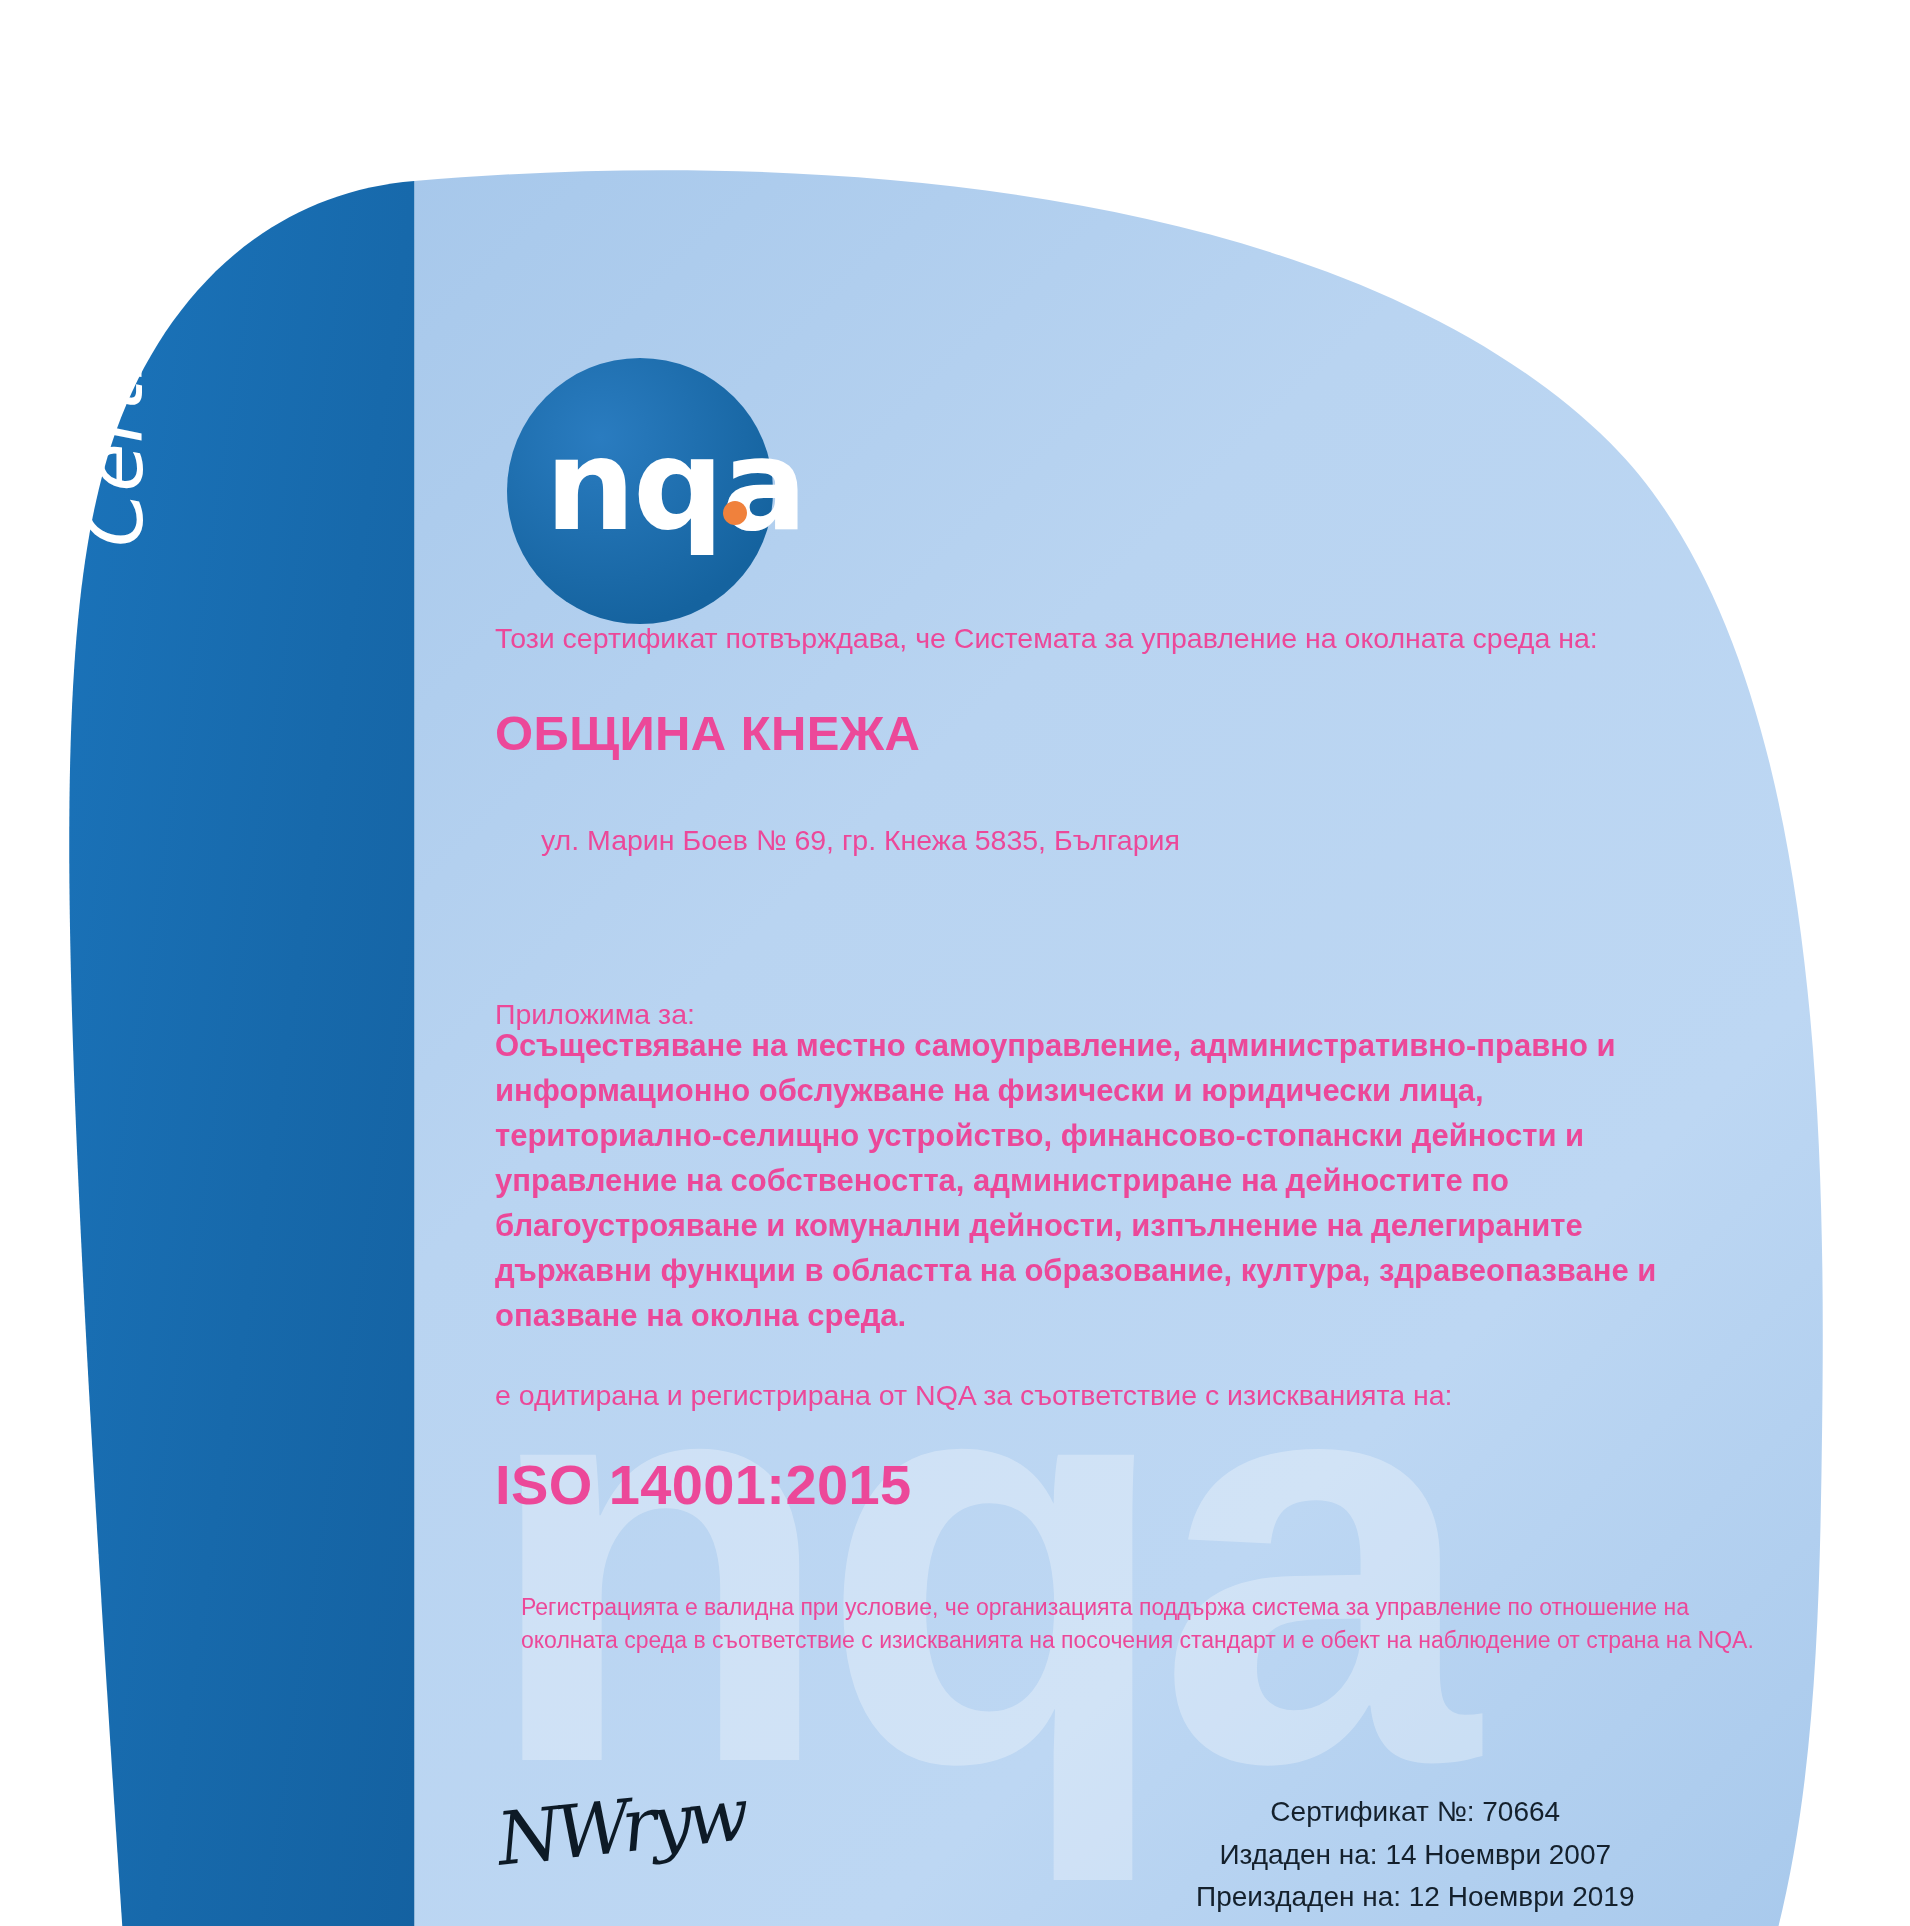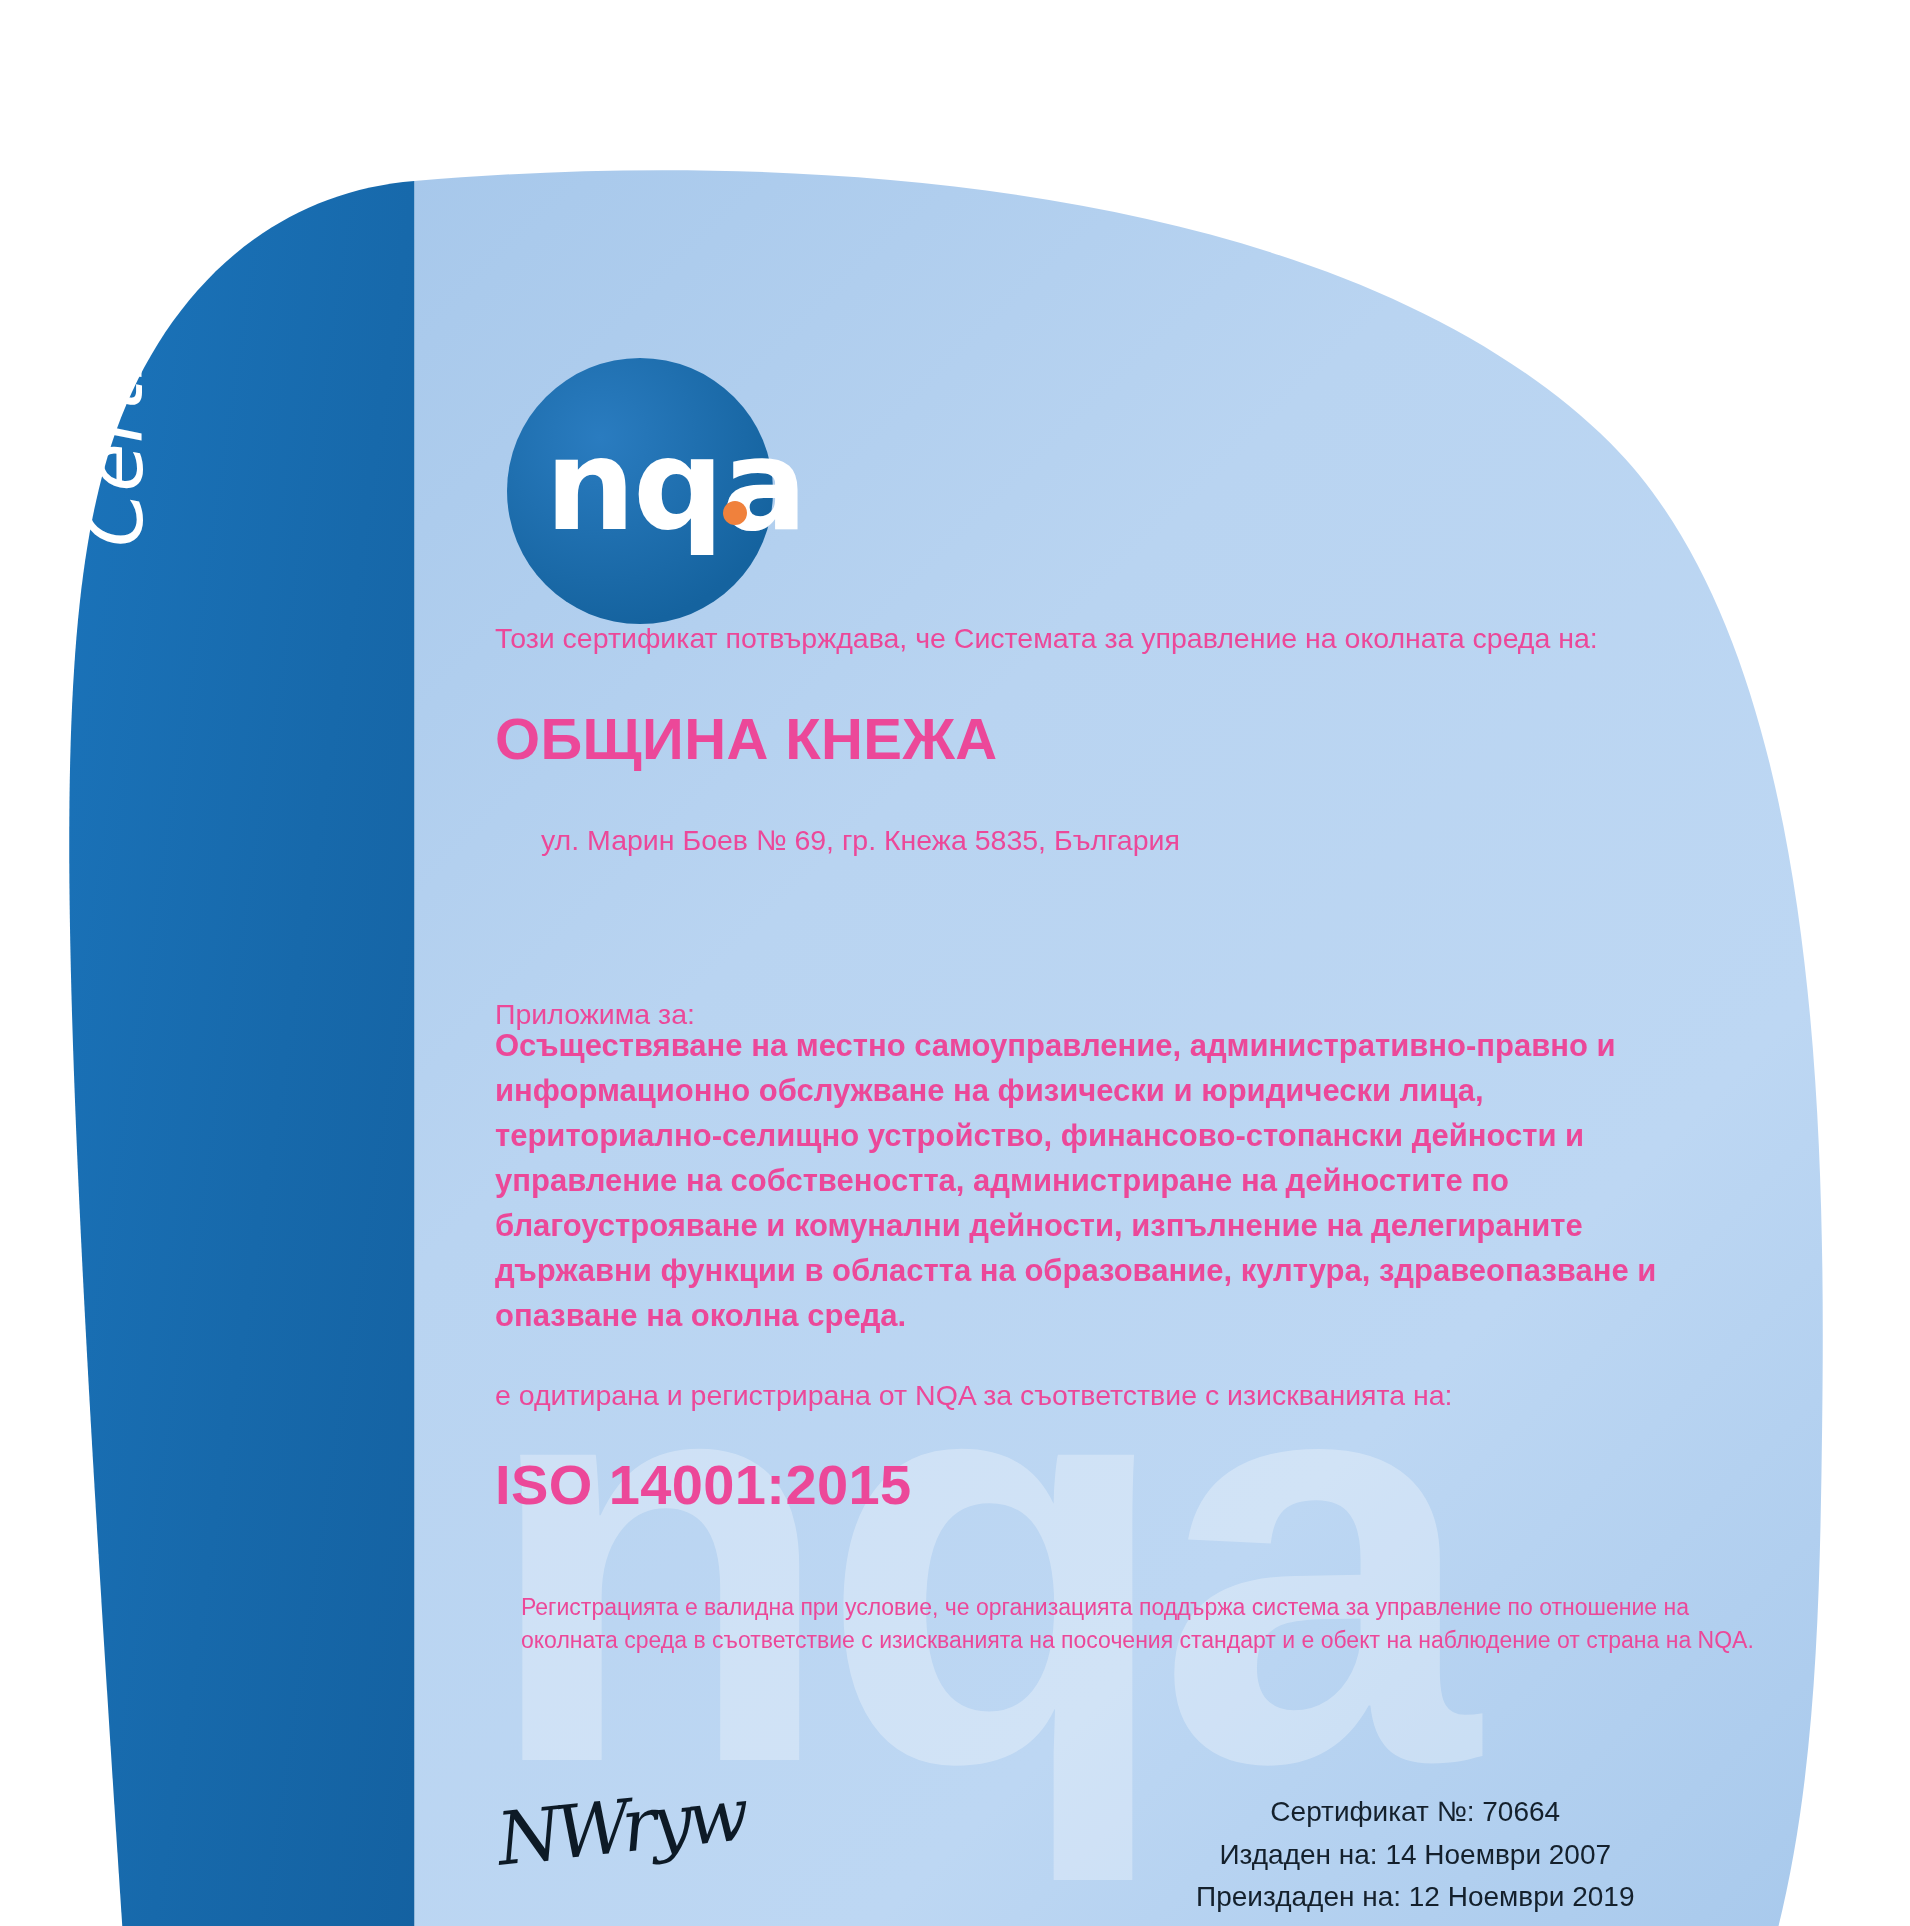--- a/index.html
+++ b/index.html
@@ -114,21 +114,21 @@
     left: 495px;
     top: 620px;
     width: 1194px;
     font-size: 28.5px;
     line-height: 1.3;
   }
   .org-name {
     left: 495px;
     top: 705px;
     width: 1194px;
-    font-size: 58px;
+    font-size: 49px;
     font-weight: 700;
     letter-spacing: 0.4px;
   }
   .org-addr {
     left: 495px;
     top: 824px;
     width: 1194px;
     font-size: 28.5px;
     margin-left: 46px;
   }

